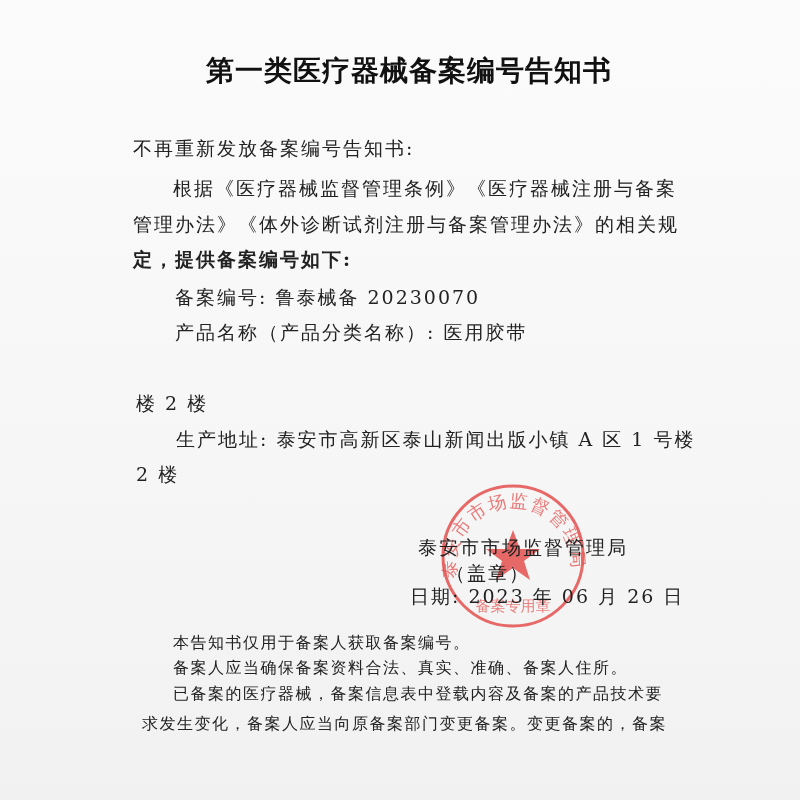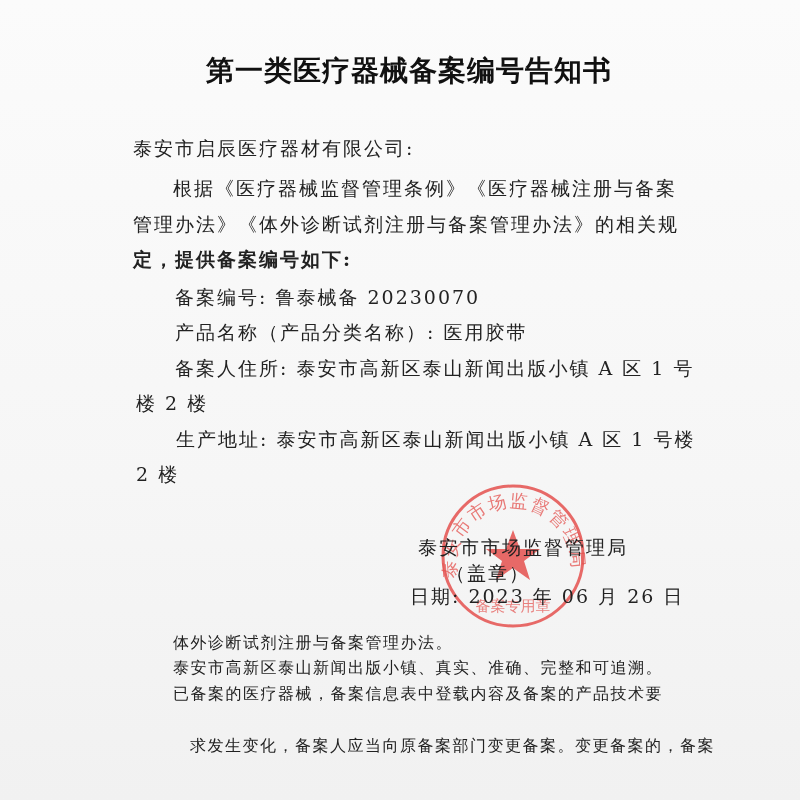--- a/index.html
+++ b/index.html
@@ -29,37 +29,36 @@
   }
   .stamp svg { width: 200px; height: 150px; }
 </style>
 </head>
 <body>
 
 <div class="page">
 
   <div class="title">第一类医疗器械备案编号告知书</div>
 
-  <div class="line" style="left:133px; top:136px;">泰安市启辰医疗器材有限公司:</div>
+  <div class="line" style="left:133px; top:136px;">不再重新发放备案编号告知书:</div>
 
   <div class="line" style="left:133px; top:212px;">管理办法》《体外诊断试剂注册与备案管理办法》的相关规</div>
   <div class="line" style="left:173px; top:176px;">根据《医疗器械监督管理条例》《医疗器械注册与备案</div>
   <div class="line" style="left:133px; top:247px;font-weight:bold;">定，提供备案编号如下:</div>
 
   <div class="line" style="left:175px; top:285px;">
     <span>备案编号:</span>
     <span>鲁泰械备 20230070</span>
   </div>
 
   <div class="line" style="left:175px; top:320px;">
     <span>产品名称（产品分类名称）:</span>
     <span>医用胶带</span>
   </div>
 
-  <div class="line" style="left:175px; top:356px;">备案人住所: 泰安市高新区泰山新闻出版小镇 A 区 1 号</div>
   <div class="line" style="left:136px; top:391px;text-align:center;">楼 2 楼</div>
 
   <div class="line" style="left:176px; top:427px;">生产地址: 泰安市高新区泰山新闻出版小镇 A 区 1 号楼</div>
   <div class="line" style="left:136px; top:462px;text-align:right;">2 楼</div>
 
   <div class="stamp">
     <svg viewBox="0 0 200 150">
       <defs>
         <path id="arcTop" d="M 45 100 A 58 58 0 1 1 158 100"></path>
         <path id="arcBottom" d="M 60 128 A 62 62 0 0 0 142 128"></path>
@@ -70,17 +69,17 @@
       </text>
       <polygon points="101,52 108,71 128,71 112,83 118,102 101,90 84,102 90,83 74,71 94,71" fill="#e4504d" opacity="0.85"></polygon>
       <text x="101" y="133" text-anchor="middle" font-size="15" fill="#e4504d" opacity="0.7" font-family="DejaVu Sans, sans-serif">备案专用章</text>
     </svg>
   </div>
 
   <div class="line" style="left:418px; top:535px;">泰安市市场监督管理局</div>
   <div class="line" style="left:446px; top:561px;">（盖章）</div>
   <div class="line" style="left:410px; top:584px;">日期:  2023  年  06  月  26  日</div>
 
-  <div class="line small" style="left:173px; top:633px;">体外诊断试剂注册与备案管理办法。</div>
-  <div class="line small" style="left:173px; top:658px;">泰安市高新区泰山新闻出版小镇、真实、准确、完整和可追溯。</div>
+  <div class="line small" style="left:173px; top:633px;">本告知书仅用于备案人获取备案编号。</div>
+  <div class="line small" style="left:173px; top:658px;">备案人应当确保备案资料合法、真实、准确、备案人住所。</div>
   <div class="line small" style="left:173px; top:684px;">已备案的医疗器械，备案信息表中登载内容及备案的产品技术要</div>
-  <div class="line small" style="left:142px; top:736px;margin-left:48px;">求发生变化，备案人应当向原备案部门变更备案。变更备案的，备案</div>
+  <div class="line small" style="left:142px; top:714px;">求发生变化，备案人应当向原备案部门变更备案。变更备案的，备案</div>
 </div>
 
 </body></html>

